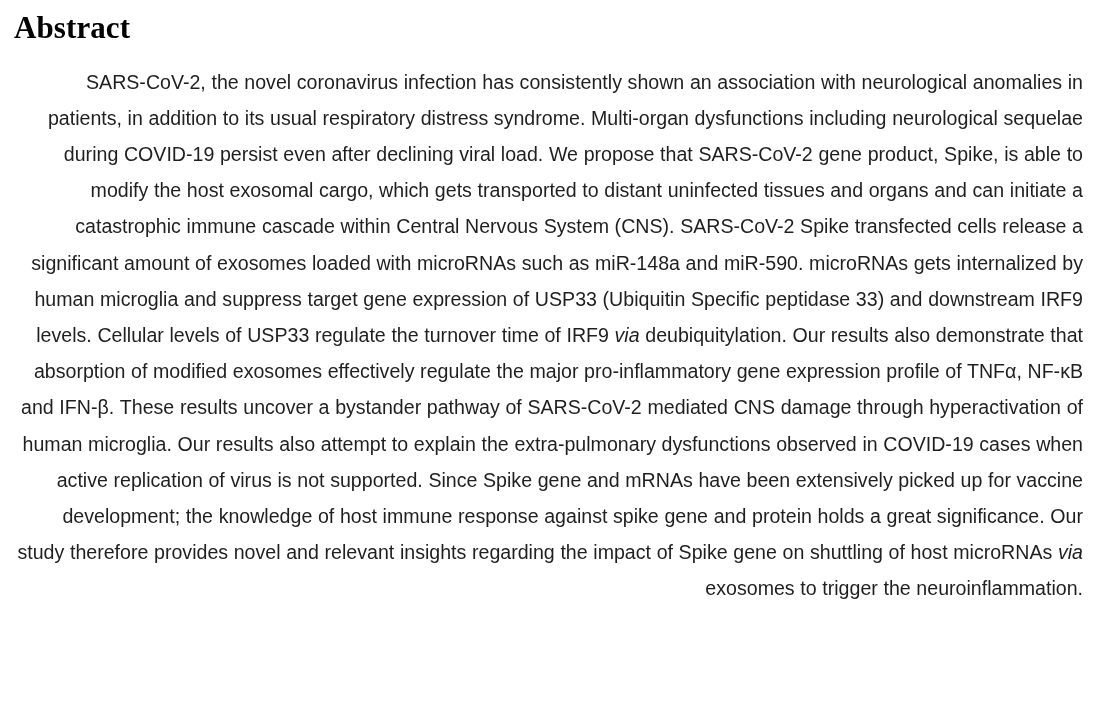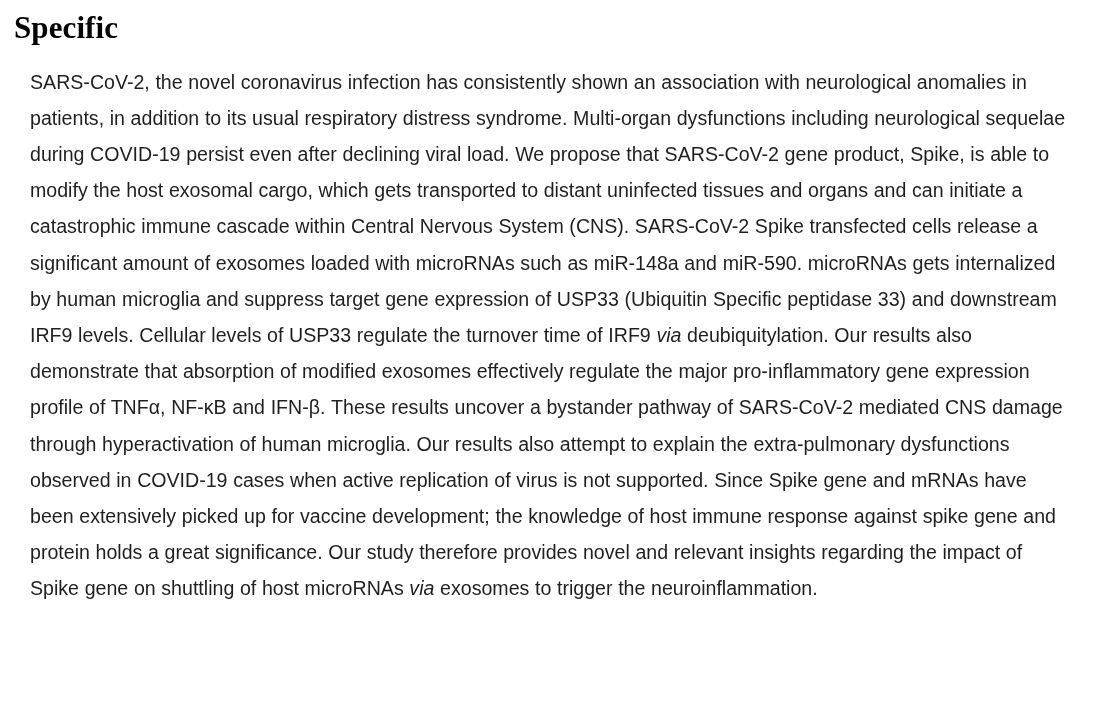--- a/index.html
+++ b/index.html
@@ -28,28 +28,28 @@
     line-height: 1.15;
     color: #000000;
     margin: 0 0 18px 0;
     letter-spacing: 0.1px;
   }
   .abstract-body {
     font-family: "Liberation Sans", sans-serif;
     font-size: 19.6px;
     line-height: 36.2px;
     color: #1f1f1f;
-    text-align: left;
-    margin: 16px;
+    text-align: right;
+    margin: 1px;
     max-width: 1078px;
     word-spacing: 0.2px;
   }
   .abstract-body .it {
     font-style: italic;
   }
 </style>
 </head>
 <body>
 
 <div class="page">
-  <h1 class="section-heading">Specific</h1>
+  <h1 class="section-heading">Abstract</h1>
   <p class="abstract-body"><span>SARS-CoV-2, the novel coronavirus infection has consistently shown an association with neurological anomalies in patients, in addition to its usual respiratory distress syndrome. Multi-organ dysfunctions including neurological sequelae during COVID-19 persist even after declining viral load. We propose that SARS-CoV-2 gene product, Spike, is able to modify the host exosomal cargo, which gets transported to distant uninfected tissues and organs and can initiate a catastrophic immune cascade within Central Nervous System (CNS). SARS-CoV-2 Spike transfected cells release a significant amount of exosomes loaded with microRNAs such as miR-148a and miR-590. microRNAs gets internalized by human microglia and suppress target gene expression of USP33 (Ubiquitin Specific peptidase 33) and downstream IRF9 levels. Cellular levels of USP33 regulate the turnover time of IRF9 </span><span class="it">via</span><span> deubiquitylation. Our results also demonstrate that absorption of modified exosomes effectively regulate the major pro-inflammatory gene expression profile of TNFα, NF-κB and IFN-β. These results uncover a bystander pathway of SARS-CoV-2 mediated CNS damage through hyperactivation of human microglia. Our results also attempt to explain the extra-pulmonary dysfunctions observed in COVID-19 cases when active replication of virus is not supported. Since Spike gene and mRNAs have been extensively picked up for vaccine development; the knowledge of host immune response against spike gene and protein holds a great significance. Our study therefore provides novel and relevant insights regarding the impact of Spike gene on shuttling of host microRNAs </span><span class="it">via</span><span> exosomes to trigger the neuroinflammation.</span></p>
 </div>
 
 </body></html>

